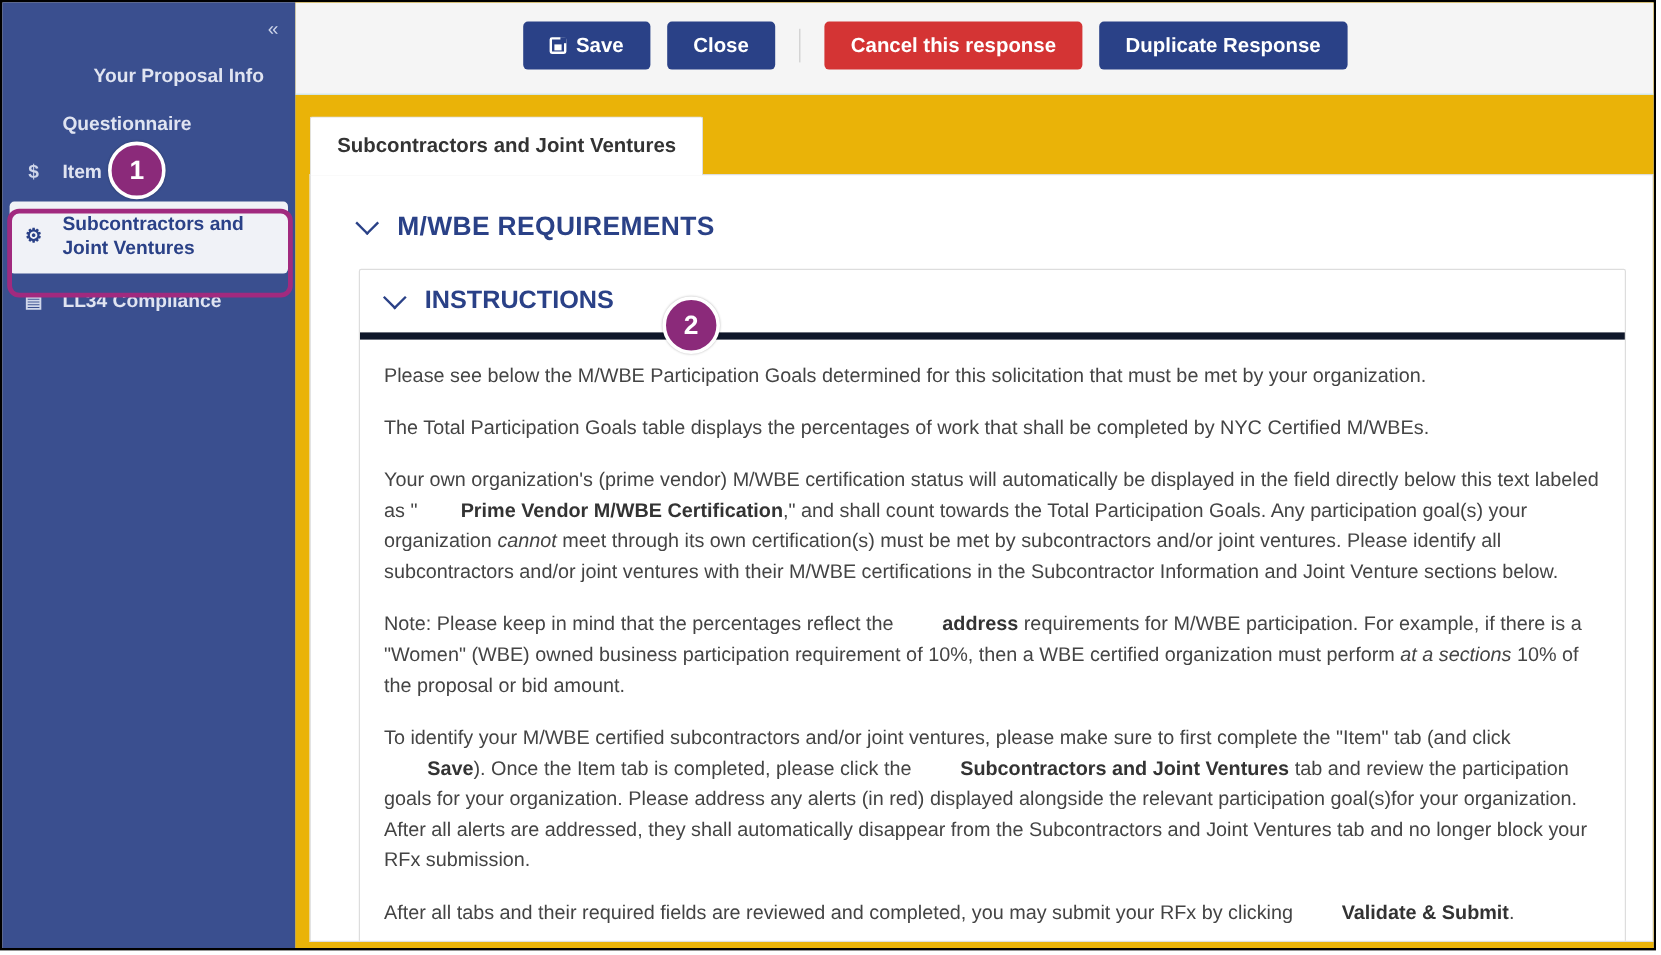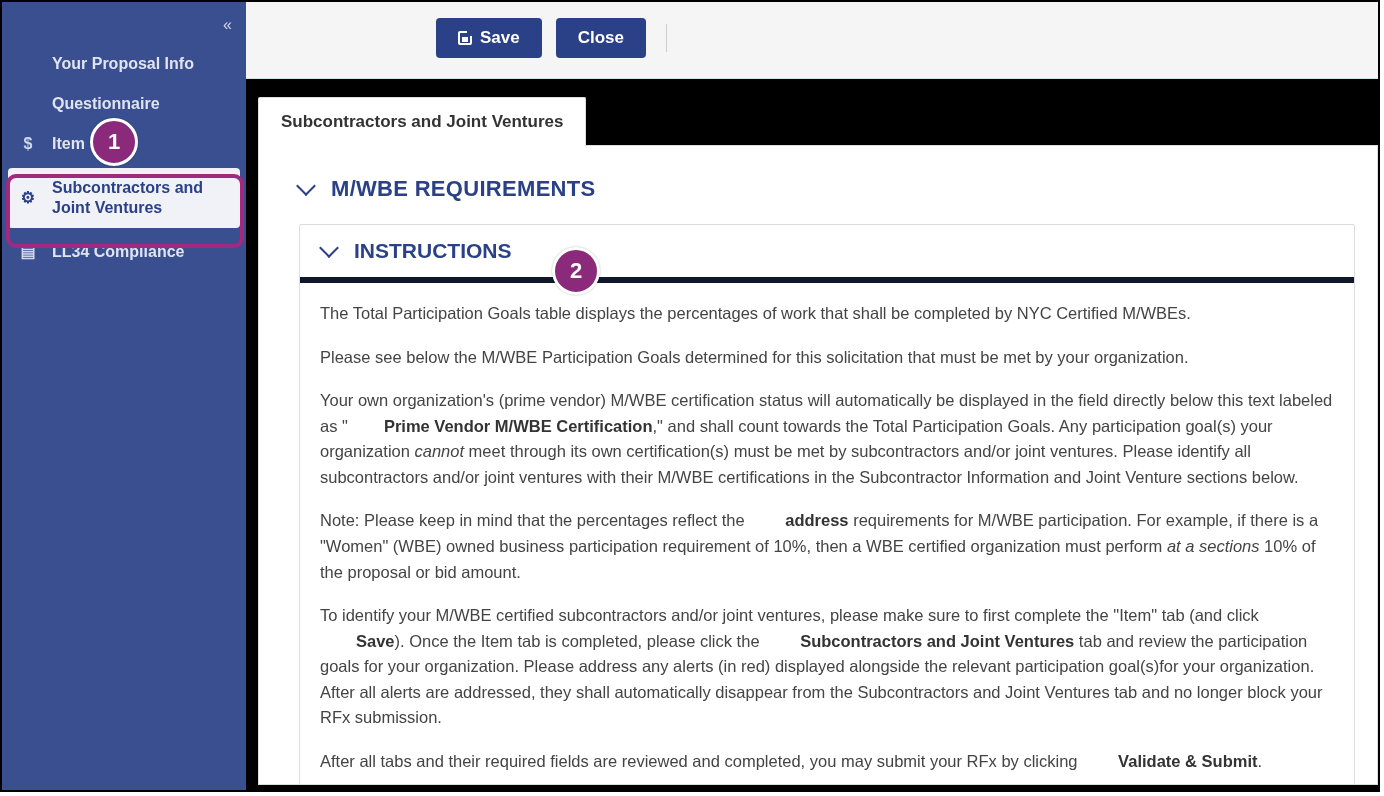--- a/index.html
+++ b/index.html
@@ -82,21 +82,21 @@
     font-size: 22px;
     font-weight: 700;
     border: 3px solid #fff;
     box-shadow: 0 0 2px rgba(0,0,0,0.3);
     z-index: 50;
   }
   .main {
     flex: 1;
     display: flex;
     flex-direction: column;
-    background: #000000;
+    background: #eab308;
     overflow: hidden;
   }
   .toolbar {
     display: flex;
     align-items: center;
     padding: 16px 12px 20px 190px;
     gap: 14px;
     border-bottom: 1px solid #cde6ea;
     background: #f5f5f5;
   }
@@ -199,21 +199,21 @@
   .floppy::after{content:"";position:absolute;top:-2px;right:-2px;width:5px;height:5px;background:#2a4187;}
   .floppy::before{content:"";position:absolute;bottom:1px;left:2px;right:2px;height:5px;background:#fff;}
 </style>
 </head>
 <body>
 
 <div class="frame">
   <div class="sidebar">
     <span class="sidebar-collapse">«</span>
 
-    <div class="sidebar-item no-icon" style="margin-top:34px;">
+    <div class="sidebar-item no-icon" style="margin-top:34px;margin-left:26px;">
       <span class="icon"></span>
       <span class="label">Your Proposal Info</span>
     </div>
 
     <div class="sidebar-item no-icon">
       <span class="icon"></span>
       <span class="label">Questionnaire</span>
     </div>
 
     <div class="sidebar-item">
@@ -233,38 +233,40 @@
   </div>
 
   <div class="main">
     <div class="toolbar">
       <button class="btn btn-blue">
         <span class="floppy"></span>
         <span>Save</span>
       </button>
       <button class="btn btn-blue">Close</button>
       <div class="toolbar-sep"></div>
+      <button class="btn btn-red">Cancel this response</button>
+      <button class="btn btn-blue">Duplicate Response</button>
     </div>
 
     <div class="content">
       <div class="tab-card">Subcontractors and Joint Ventures</div>
       <div class="panel">
         <div class="section-header">
           <span class="chevron"></span>
           <span>M/WBE REQUIREMENTS</span>
         </div>
 
         <div class="sub-card">
           <div class="sub-card-header">
             <span class="chevron"></span>
             <span>INSTRUCTIONS</span>
           </div>
           <div class="sub-card-body">
+            <p>Please see below the M/WBE Participation Goals determined for this solicitation that must be met by your organization.</p>
             <p>The Total Participation Goals table displays the percentages of work that shall be completed by NYC Certified M/WBEs.</p>
-            <p>Please see below the M/WBE Participation Goals determined for this solicitation that must be met by your organization.</p>
             <p>
               <span>Your own organization's (prime vendor) M/WBE certification status will automatically be displayed in the field directly below this text labeled as "</span><strong>Prime Vendor M/WBE Certification</strong><span>," and shall count towards the Total Participation Goals. Any participation goal(s) your organization </span><em>cannot</em><span> meet through its own certification(s) must be met by subcontractors and/or joint ventures. Please identify all subcontractors and/or joint ventures with their M/WBE certifications in the Subcontractor Information and Joint Venture sections below.</span>
             </p>
             <p>
               <span>Note: Please keep in mind that the percentages reflect the </span><strong>address</strong><span> requirements for M/WBE participation. For example, if there is a "Women" (WBE) owned business participation requirement of 10%, then a WBE certified organization must perform </span><em>at a sections</em><span> 10% of the proposal or bid amount.</span>
             </p>
             <p>
               <span>To identify your M/WBE certified subcontractors and/or joint ventures, please make sure to first complete the "Item" tab (and click </span><strong>Save</strong><span>). Once the Item tab is completed, please click the </span><strong>Subcontractors and Joint Ventures</strong><span> tab and review the participation goals for your organization. Please address any alerts (in red) displayed alongside the relevant participation goal(s)for your organization. After all alerts are addressed, they shall automatically disappear from the Subcontractors and Joint Ventures tab and no longer block your RFx submission.</span>
             </p>
             <p>

